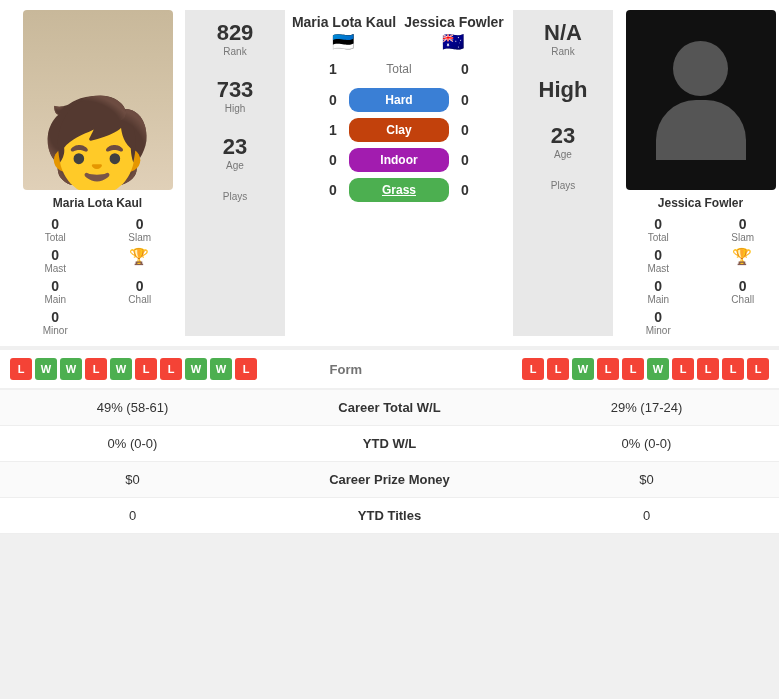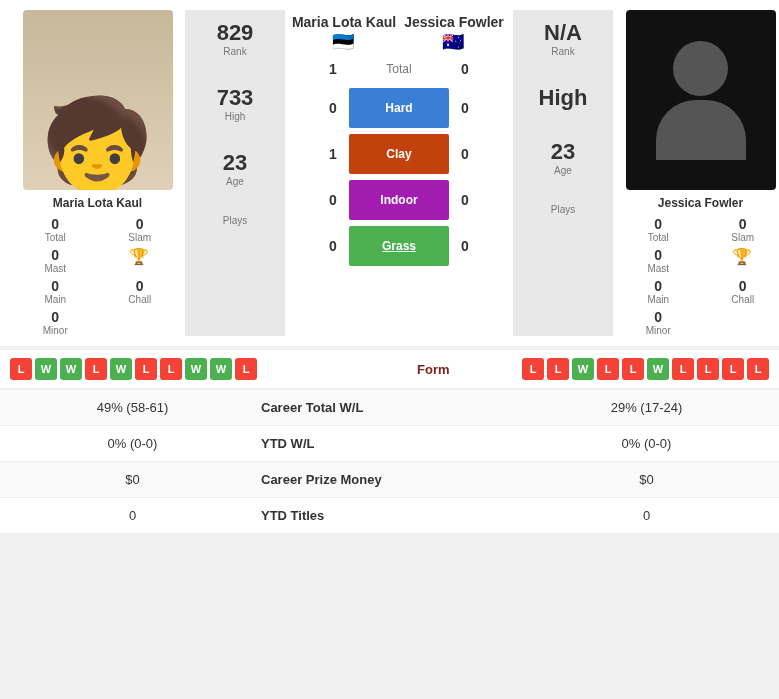--- a/index.html
+++ b/index.html
@@ -76,21 +76,21 @@
 
     
     .middle-left, .middle-right {
       background: #e8e8e8;
       width: 100px;
       flex-shrink: 0;
       display: flex;
       flex-direction: column;
       align-items: center;
       padding: 10px 5px;
-      gap: 28px;
+      gap: 20px;
     }
 
     .rank-box, .high-box, .age-box, .plays-box {
       display: flex;
       flex-direction: column;
       align-items: center;
       text-align: center;
     }
 
     .rank-value {
@@ -124,22 +124,22 @@
 
     .score-num {
       font-size: 14px;
       font-weight: bold;
       width: 20px;
       text-align: center;
     }
 
     .surface-btn {
       width: 100px;
-      height: 40px;
-      border-radius: 2px;
+      height: 24px;
+      border-radius: 9px;
       display: flex;
       align-items: center;
       justify-content: center;
       color: white;
       font-weight: bold;
       font-size: 12px;
     }
 
     .surface-hard { background: #3a7fd5; }
     .surface-clay { background: #c2410c; }
@@ -177,24 +177,24 @@
       gap: 3px;
       flex: 1;
     }
 
     .form-pills-right {
       justify-content: flex-end;
     }
 
     .form-label {
       width: 120px;
-      text-align: right;
+      text-align: left;
       font-weight: bold;
       font-size: 13px;
-      color: #7f1d1d;
+      color: #737373;
     }
 
     .pill {
       width: 22px;
       height: 22px;
       border-radius: 3px;
       display: flex;
       align-items: center;
       justify-content: center;
       font-size: 11px;
@@ -217,21 +217,21 @@
       border-bottom: 1px solid #eee;
       padding: 10px 4px;
     }
 
     .stats-row:nth-child(odd) {
       background: #fafafa;
     }
 
     .stats-row-label {
       flex: 1;
-      text-align: left;
+      text-align: center;
       font-weight: bold;
       font-size: 13px;
       color: #333;
     }
 
     .stats-row-left, .stats-row-right {
       flex: 1;
       text-align: center;
       font-size: 13px;
       color: #333;

